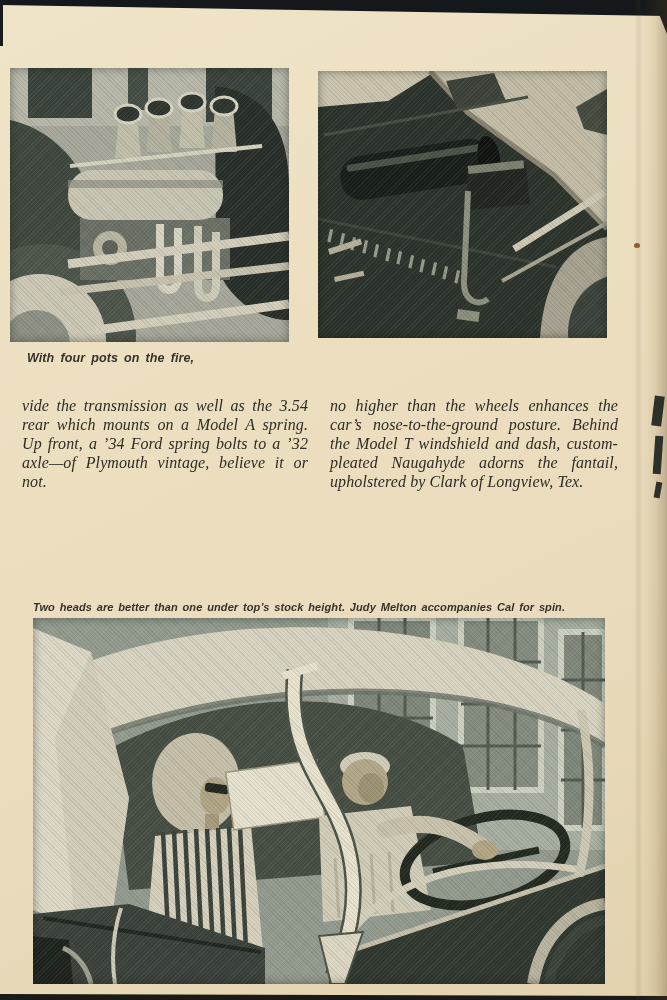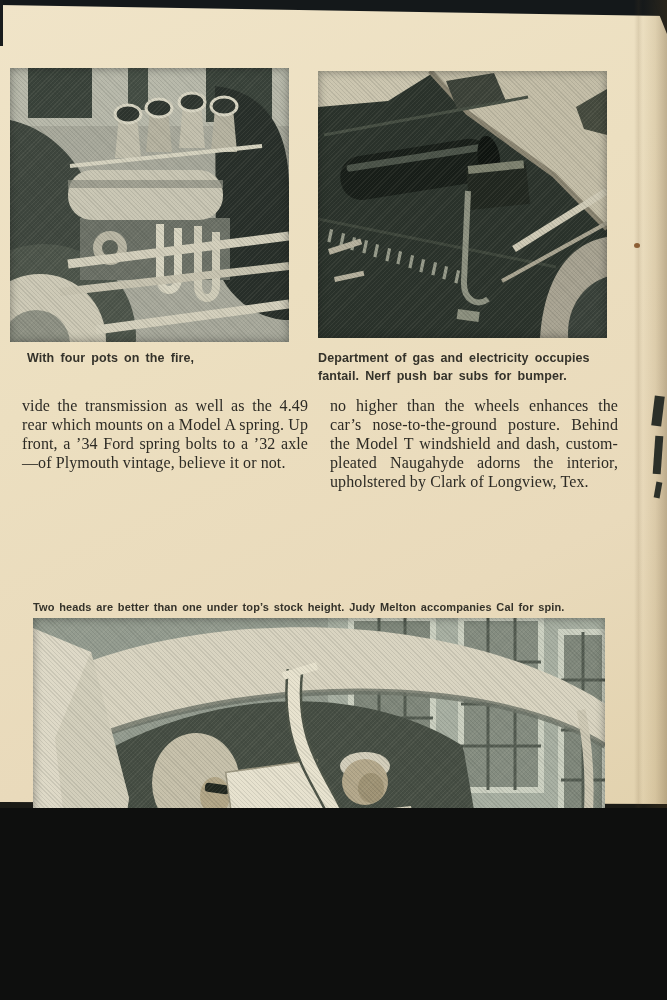--- a/index.html
+++ b/index.html
@@ -1,19 +1,20 @@
 <!DOCTYPE html>
 <html><head>
 <meta charset="utf-8">
 <style>
   html,body { margin:0; padding:0; background:#0e0f0e; }
   .page {
-    position:relative; width:667px; height:808px; overflow:hidden;
+    position:relative; width:667px; height:1000px; overflow:hidden;
     background: linear-gradient(155deg, #f0e4c8 0%, #ecdfc0 38%, #e9dabb 72%, #e2d2ae 100%);
     font-family:"Liberation Serif", serif;
+    font-style:italic;
   }
   
   .edge-top { position:absolute; top:0; left:0; width:100%; height:16px; background:#14181a;
     clip-path: polygon(0 0, 100% 0, 100% 100%, 0 32%); }
   .edge-top-corner { position:absolute; top:0; right:0; width:16px; height:34px; background:#14181a;
     clip-path: polygon(15% 0, 100% 0, 100% 100%); }
   .edge-left-sliver { position:absolute; top:0; left:0; width:3px; height:46px; background:#181b1c; }
   .edge-bottom { position:absolute; bottom:0; left:0; width:100%; height:8px; background:#1b1b16;
     clip-path: polygon(0 25%, 100% 50%, 100% 100%, 0 100%); }
   .page-right-shade { position:absolute; top:0; right:0; width:26px; height:100%;
@@ -145,30 +146,26 @@
       <ellipse cx="302" cy="262" rx="52" ry="58" fill="#39413a"></ellipse>
       <rect x="10" y="178" width="34" height="6" fill="#b5b09d" transform="rotate(-18 10 178)"></rect>
       <rect x="16" y="206" width="30" height="5" fill="#b5b09d" transform="rotate(-12 16 206)"></rect>
       <rect x="140" y="238" width="22" height="10" fill="#8b8f7e" transform="rotate(8 140 238)"></rect>
     </svg>
   </div>
 
   <div class="caption caption-engine">
     <div>With four pots on the fire,</div>
   </div>
-  <div class="caption caption-fantail">
-    <div>Department of gas and electricity occupies</div>
-    <div>fantail. Nerf push bar subs for bumper.</div>
-  </div>
 
   <div class="bodycol col-left">
-    <p>vide the transmission as well as the 4.49 rear which mounts on a Model A spring. Up front, a ’34 Ford spring bolts to a ’32 axle—of Plymouth vintage, believe it or not.</p>
+    <p>vide the transmission as well as the 3.54 rear which mounts on a Model A spring. Up front, a ’34 Ford spring bolts to a ’32 axle—of Plymouth vintage, believe it or not.</p>
   </div>
   <div class="bodycol col-right">
-    <p>no higher than the wheels enhances the car’s nose-to-the-ground posture. Behind the Model T windshield and dash, custom-pleated Naugahyde adorns the interior, upholstered by Clark of Longview, Tex.</p>
+    <p>no higher than the wheels enhances the car’s nose-to-the-ground posture. Behind the Model T windshield and dash, custom-pleated Naugahyde adorns the fantail, upholstered by Clark of Longview, Tex.</p>
   </div>
 
   <div class="caption caption-car">Two heads are better than one under top’s stock height.  Judy Melton accompanies Cal for spin.</div>
 
   <div class="photo photo-car">
     <svg viewBox="0 0 572 366">
       <rect width="572" height="366" fill="#939b8f"></rect>
       <rect x="295" y="0" width="277" height="232" fill="#a7afa2"></rect>
       <g>
         <rect x="318" y="0" width="82" height="134" fill="#7f877b" stroke="#ccd1c2" stroke-width="6"></rect>

